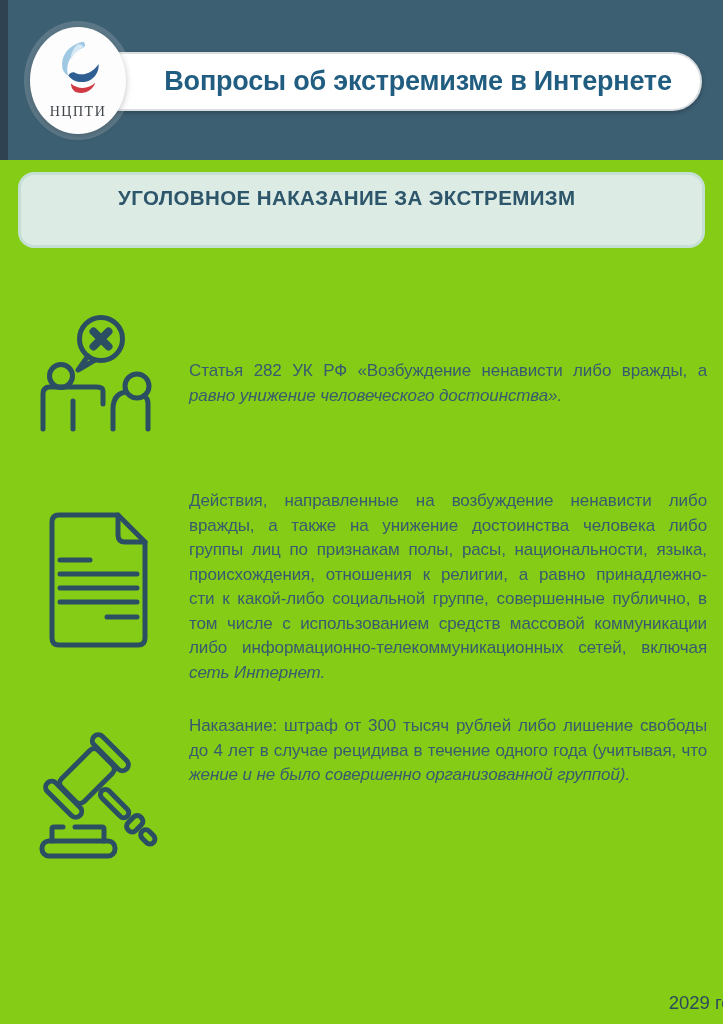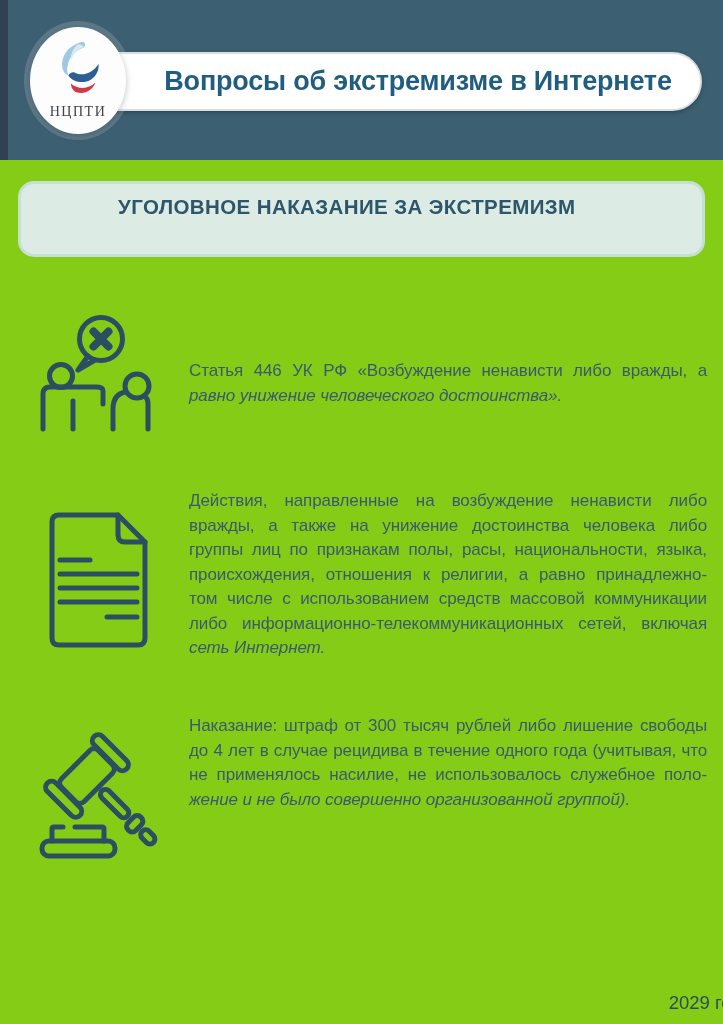--- a/index.html
+++ b/index.html
@@ -32,21 +32,21 @@
     box-shadow:0 0 0 6px rgba(255,255,255,0.16),0 2px 6px rgba(0,0,0,0.28);
     display:flex;flex-direction:column;align-items:center;justify-content:flex-start;
   }
   .logo-mark{margin-top:10px;}
   .logo-text{
     font-family:"Liberation Serif",serif;font-size:14px;color:#3f4448;
     letter-spacing:1.5px;margin-top:1px;
   }
   
   .banner{
-    position:absolute;left:18px;top:181px;width:687px;height:76px;
+    position:absolute;left:18px;top:172px;width:687px;height:76px;
     background:#dcebe4;border:3px solid #c6dfd4;border-radius:16px;
     box-sizing:border-box;padding:10px 10px 0 97px;
     color:#2d566b;font-weight:bold;font-size:20.5px;line-height:26px;
     letter-spacing:0.4px;
   }
   
   .icon{position:absolute;}
   .icon svg{display:block;width:100%;height:100%;}
   .para{
     position:absolute;left:189px;width:518px;
@@ -99,21 +99,21 @@
         <circle cx="31" cy="86" r="11.5"></circle>
         <path d="M13 139 V104 Q13 97 20 97 H67 Q73 97 73 101 V114"></path>
         <path d="M43 139 V111"></path>
         <circle cx="107" cy="96" r="12"></circle>
         <path d="M83 139 V119 Q83 104 96 102"></path>
         <path d="M118 139 V114 Q118 108 114 106"></path>
       </g>
     </svg>
   </div>
   <div class="para" id="para-1">
-      <div class="pline">Статья 446 УК РФ «Возбуждение ненависти либо вражды, а</div>
+      <div class="pline">Статья 282 УК РФ «Возбуждение ненависти либо вражды, а</div>
       <div class="pline last">равно унижение человеческого достоинства».</div>
     </div>
 
   <div class="icon" id="icon-2">
     <svg viewBox="0 0 150 180">
       <g fill="none" stroke="#2c4e63" stroke-width="5" stroke-linecap="round" stroke-linejoin="round">
         <path d="M88 25 H29 Q22 25 22 32 V148 Q22 155 29 155 H108 Q115 155 115 148 V52 Z"></path>
         <path d="M88 25 V45 Q88 52 95 52 H115"></path>
         <path d="M30 70 H60"></path>
         <path d="M30 84 H107"></path>
@@ -121,20 +121,21 @@
         <path d="M30 112 H107"></path>
         <path d="M77 127 H107"></path>
       </g>
     </svg>
   </div>
   <div class="para" id="para-2">
       <div class="pline">Действия, направленные на возбуждение ненависти либо</div>
       <div class="pline">вражды, а также на унижение достоинства человека либо</div>
       <div class="pline">группы лиц по признакам полы, расы, национальности, языка,</div>
       <div class="pline">происхождения, отношения к религии, а равно принадлежно-</div>
+      <div class="pline">сти к какой-либо социальной группе, совершенные публично, в</div>
       <div class="pline">том числе с использованием средств массовой коммуникации</div>
       <div class="pline">либо информационно-телекоммуникационных сетей, включая</div>
       <div class="pline last">сеть Интернет.</div>
     </div>
 
   <div class="icon" id="icon-3">
     <svg viewBox="0 0 150 150">
       <g fill="none" stroke="#2c4e63" stroke-width="5" stroke-linecap="round" stroke-linejoin="round">
         <g transform="rotate(-45 57 46)">
           <rect x="31" y="30" width="52" height="32" rx="6"></rect>
@@ -146,19 +147,18 @@
         </g>
         <path d="M33 97 H24 Q22 97 22 99 V111"></path>
         <path d="M45 97 H72 Q74 97 74 99 V111"></path>
         <rect x="12" y="111" width="73" height="15" rx="7"></rect>
       </g>
     </svg>
   </div>
   <div class="para" id="para-3">
       <div class="pline">Наказание: штраф от 300 тысяч рублей либо лишение свободы</div>
       <div class="pline">до 4 лет в случае рецидива в течение одного года (учитывая, что</div>
-      <div class="pline">не применялось насилие, не использовалось служебное поло-</div>
       <div class="pline last">жение и не было совершенно организованной группой).</div>
     </div>
 
   <div class="year">2029 год</div>
 
 </div>
 
 </body></html>

